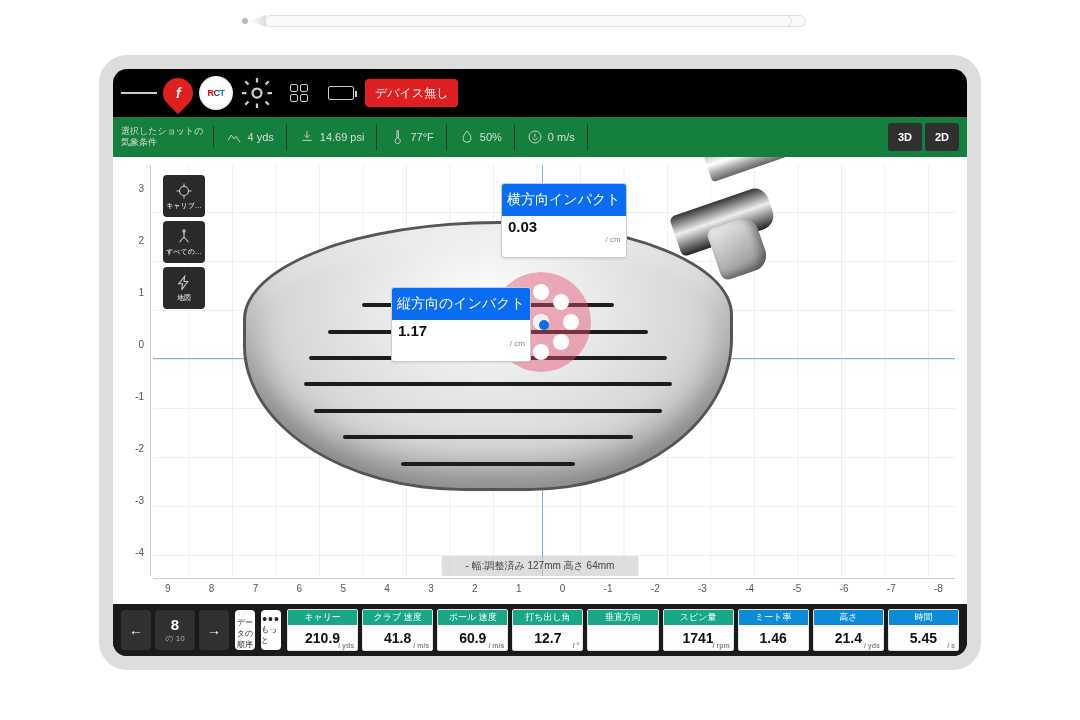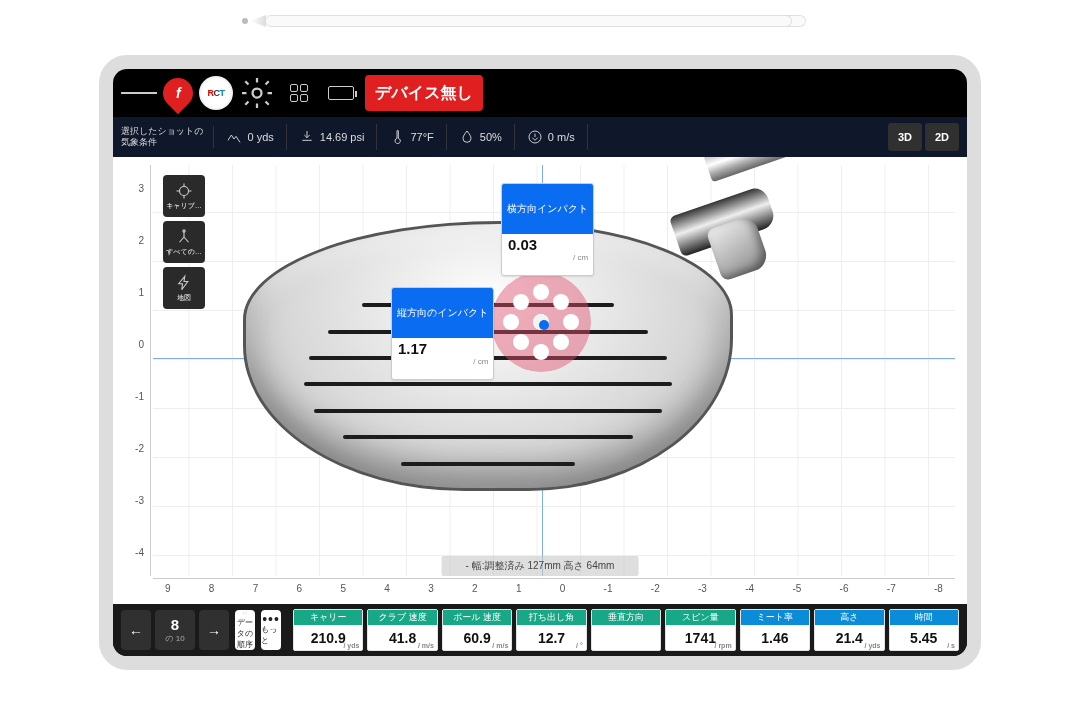--- a/index.html
+++ b/index.html
@@ -26,24 +26,24 @@
 .titlebar { flex:1; background:#fff; height:34px; border-radius:4px; display:flex; align-items:center; justify-content:center; font-size:14px; font-weight:600; color:#101010;}
 .clubbtn { width:110px; background:#fff; height:34px; border-radius:4px; display:flex; align-items:center; justify-content:center; font-size:14px; font-weight:600; color:#101010;}
 .rct { width:34px; height:34px; border-radius:50%; background:radial-gradient(circle,#fff 55%,#ccc); display:flex; align-items:center; justify-content:center; font-size:9px; font-weight:bold; letter-spacing:-0.5px;}
 .rct span:nth-child(1){color:#d00;}
 .rct span:nth-child(2){color:#333;}
 .rct span:nth-child(3){color:#08c;}
 .grid-icon { display:grid; grid-template-columns:8px 8px; grid-template-rows:8px 8px; gap:2px;}
 .grid-icon div { border:1.5px solid #ccc; border-radius:2px;}
 .battery { width:26px; height:14px; border:1.5px solid #ccc; border-radius:2px; position:relative; display:flex; align-items:center; padding:1px;}
 .battery::after { content:""; position:absolute; right:-4px; top:4px; width:2px; height:6px; background:#ccc;}
-.devicebtn { background:#e02020; color:#fff; font-size:16px; padding:0 10px; height:36px; border-radius:4px; display:flex; align-items:center; font-weight:700;}
-
-
-.condbar { display:flex; align-items:center; height:40px; background:#0f172a; padding:0 8px; gap:0; color:#ddd; }
+.devicebtn { background:#e02020; color:#fff; font-size:12px; padding:0 10px; height:28px; border-radius:4px; display:flex; align-items:center; font-weight:400;}
+
+
+.condbar { display:flex; align-items:center; height:40px; background:#15803d; padding:0 8px; gap:0; color:#ddd; }
 .condlabel { font-size:9px; line-height:1.2; padding-right:10px; border-right:1px solid #333; }
 .cond { display:flex; align-items:center; gap:5px; padding:0 12px; font-size:11px; border-right:1px solid #333; height:26px; }
 .cond svg { width:16px; height:16px; }
 .condbar .spacer { flex:1; }
 .viewtab { padding:0 10px; height:28px; font-size:11px; color:#fff; background:#303030; border-radius:3px; display:flex; align-items:center; margin-left:3px; font-weight:600;}
 .viewtab.active { background:#0a6cf0; }
 
 
 .main { flex:1; background:#fff; position:relative; overflow:hidden; }
 .gridarea { position:absolute; left:40px; right:12px; top:8px; bottom:28px; background-image:
@@ -77,42 +77,42 @@
   border-radius:8px 16px 16px 8px; box-shadow:inset -4px -4px 8px rgba(0,0,0,0.4);}
 
 .impact { position:absolute; left:378px; top:115px; width:100px; height:100px; }
 .imp-circle { position:absolute; inset:0; border-radius:50%; background:rgba(226,80,110,0.45);
   -webkit-mask: radial-gradient(circle at 50% 50%, transparent 8px, #000 8px);
           mask: radial-gradient(circle at 50% 50%, transparent 8px, #000 8px);}
 .imp-hole { position:absolute; width:16px; height:16px; border-radius:50%; background:#fff; }
 .imp-dot { position:absolute; left:48px; top:48px; width:10px; height:10px; border-radius:50%; background:#0a6cf0;}
 
 .callout { position:absolute; background:#fff; border:1px solid #ccc; border-radius:3px; box-shadow:0 1px 2px rgba(0,0,0,0.1); min-width:92px;}
-.callout .hdr { background:#0a6cf0; color:#fff; font-size:10px; padding:18px 5px; text-align:right; border-radius:2px 2px 0 0;}
+.callout .hdr { background:#0a6cf0; color:#fff; font-size:14px; padding:7px 5px; text-align:right; border-radius:2px 2px 0 0;}
 .callout .val { font-size:15px; font-weight:700; text-align:left; padding:2px 6px 0; color:#111;}
 .callout .unit { font-size:8px; color:#888; text-align:right; padding:0 5px 13px;}
 
 .dims { position:absolute; left:50%; bottom:28px; transform:translateX(-50%); background:rgba(200,200,200,0.6); font-size:10px; color:#444; padding:3px 24px; border-radius:2px; white-space:nowrap;}
 
 
 .toolstack { position:absolute; left:50px; top:18px; width:42px; display:flex; flex-direction:column; gap:4px;}
 .toolbtn { width:42px; height:42px; background:#2a2a2a; border-radius:4px; color:#fff; display:flex; flex-direction:column; align-items:center; justify-content:center; font-size:7px; gap:1px;}
 .toolbtn svg { width:18px; height:18px;}
 
 
 .bottom { height:52px; background:#1a1a1a; display:flex; align-items:center; padding:0 8px; gap:6px;}
 .navshot { display:flex; align-items:center; gap:4px; }
 .navbtn { width:30px; height:40px; background:#303030; border-radius:4px; color:#fff; display:flex; align-items:center; justify-content:center; font-size:14px;}
 .shotnum { width:40px; height:40px; background:#303030; border-radius:4px; color:#fff; display:flex; flex-direction:column; align-items:center; justify-content:center;}
 .shotnum .n { font-size:15px; font-weight:600;}
 .shotnum .of { font-size:8px; color:#aaa;}
 .sortbtn { width:20px; height:40px; background:#fff; border-radius:4px; display:flex; flex-direction:column; align-items:center; justify-content:center; font-size:8px; color:#222; gap:1px;}
 .dots { letter-spacing:1px; font-size:14px; line-height:8px;}
 
-.metrics { flex:1; display:flex; gap:4px; height:42px; margin-left:6px;}
+.metrics { flex:1; display:flex; gap:4px; height:42px; }
 .metric { flex:1; background:#fff; border-radius:2px; display:flex; flex-direction:column; border:1px solid #e3e3e3;}
 .metric .mhdr { background:#18a888; color:#fff; font-size:9px; text-align:center; padding:1px 0;}
 .metric:nth-child(n+7) .mhdr { background:#0a8cd8; }
 .metric .mval { flex:1; display:flex; align-items:center; justify-content:center; font-size:14px; font-weight:600; color:#111; position:relative;}
 .metric .munit { position:absolute; right:3px; bottom:1px; font-size:7px; color:#888;}
 
 svg { stroke:#ccc; fill:none; stroke-width:1.5; }
 </style>
 </head>
 <body>
@@ -162,21 +162,21 @@
   <div class="devicebtn">デバイス無し</div>
 </div>
 
 <div class="condbar">
   <div class="condlabel" style="white-space:pre-line">選択したショットの
 気象条件</div>
   <div class="cond">
     <svg viewBox="0 0 24 24">
             <path d="M3 17l5-8 4 6 3-4 6 9"></path>
           </svg>
-    <span>0 yds</span>
+    <span>4 yds</span>
   </div>
   <div class="cond">
     <svg viewBox="0 0 24 24">
             <path d="M12 3v10M8 9l4 4 4-4M5 17h14"></path>
           </svg>
     <span>14.69 psi</span>
   </div>
   <div class="cond">
     <svg viewBox="0 0 24 24">
             <path d="M12 3v11a4 4 0 1 0 2 0V3a1 1 0 0 0-2 0z"></path>

